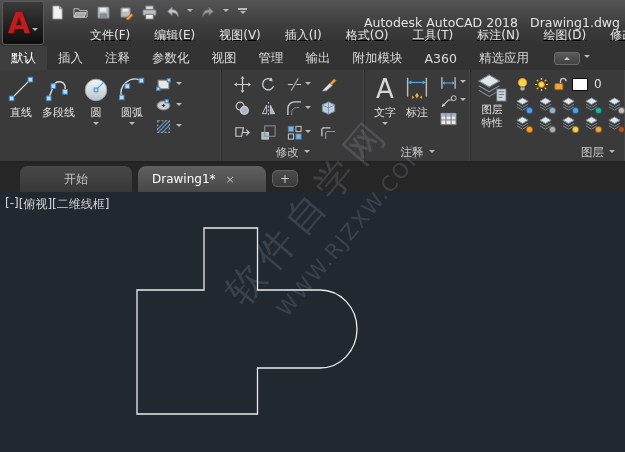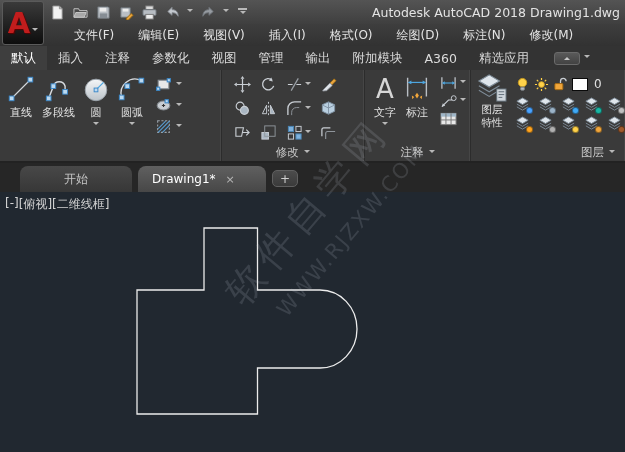--- a/index.html
+++ b/index.html
@@ -17,26 +17,26 @@
   .caret { width:0; height:0; border:3px solid transparent; border-top-color:#b8b8b8; display:inline-block; }
   .caret.up { border:3px solid transparent; border-bottom-color:#c8c8c8; margin-bottom:2px; }
 
   .qat { display:flex; align-items:center; gap:5px; margin-left:48px; }
   .qbtn { width:18px; height:18px; display:flex; align-items:center; justify-content:center; }
   .qbtn svg { width:15px; height:15px; }
   .qcaret { margin:0 1px; }
   .qat-custom { display:flex; flex-direction:column; align-items:center; margin-left:3px; }
   .qat-custom .bar { width:9px; height:2px; background:#b8b8b8; margin-bottom:1px; }
 
-  .titletext { position:absolute; right:5px; top:0; height:24px; display:flex; align-items:center; gap:4px;
+  .titletext { position:absolute; right:5px; top:10px; height:24px; display:flex; align-items:center; gap:12px;
                color:#e3e3e3; font-size:12.5px; }
 
   
   .menubar { height:22px; background:linear-gradient(#3e3e3e,#323232); display:flex; align-items:center;
-             padding-left:62px; }
+             padding-left:78px;text-decoration:underline; }
   .menu-item { padding:0 12px; font-size:12px; color:#e4e4e4; height:100%; display:flex; align-items:center; white-space:nowrap; }
 
   
   .ribbontabs { height:24px; background:#333; display:flex; align-items:stretch; font-size:12.5px; color:#dadada; }
   .rtab { padding:0 11px; display:flex; align-items:center; white-space:nowrap; }
   .rtab.active { background:#3e3e3e; color:#fff;font-family:Liberation Mono, monospace; }
   .collapse-btn { display:flex; align-items:center; gap:4px; margin-left:14px; }
   .collapse-pill { width:26px; height:13px; background:linear-gradient(#5a5a5a,#424242); border:1px solid #6a6a6a;
                    border-radius:3px; display:flex; align-items:center; justify-content:center; }
 
@@ -336,22 +336,23 @@
       <span>Drawing1.dwg</span>
     </div>
   </div>
 
   <div class="menubar">
     <span class="menu-item">文件(F)</span>
     <span class="menu-item">编辑(E)</span>
     <span class="menu-item">视图(V)</span>
     <span class="menu-item">插入(I)</span>
     <span class="menu-item">格式(O)</span>
+    <span class="menu-item">工具(T)</span>
+    <span class="menu-item">标注(N)</span>
     <span class="menu-item">绘图(D)</span>
-    <span class="menu-item">标注(N)</span>
     <span class="menu-item">修改(M)</span>
   </div>
 
   <div class="ribbontabs">
     <span class="rtab active">默认</span>
     <span class="rtab">插入</span>
     <span class="rtab">注释</span>
     <span class="rtab">参数化</span>
     <span class="rtab">视图</span>
     <span class="rtab">管理</span>

